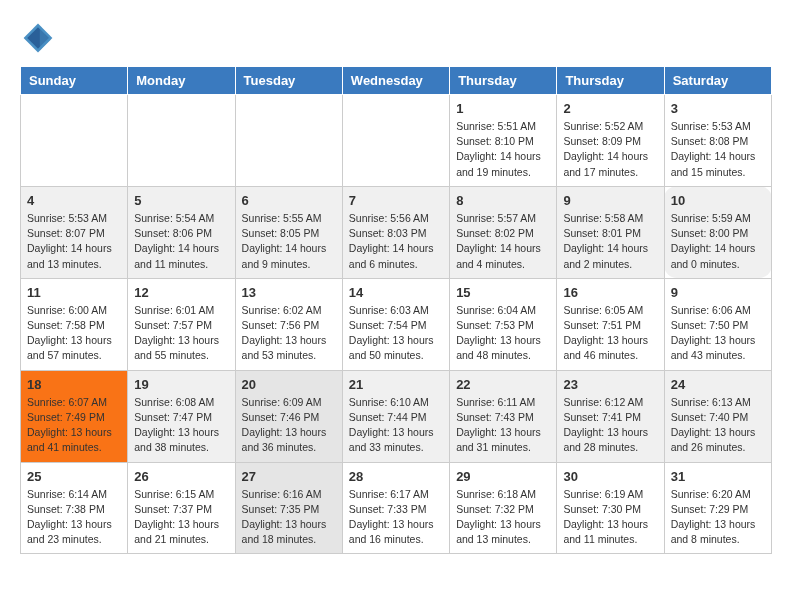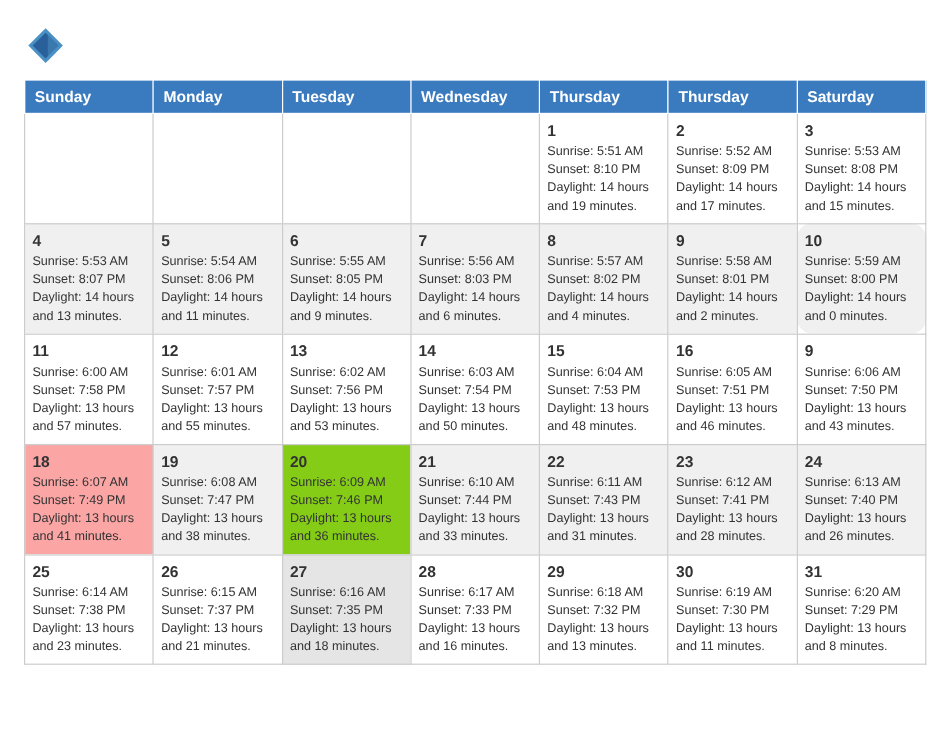--- a/index.html
+++ b/index.html
@@ -245,35 +245,35 @@
         </td>
         <td style="background: rgb(255, 255, 255);">
           <span class="day-number">9</span>
           <div class="cell-content">Sunrise: 6:06 AM
 Sunset: 7:50 PM
 Daylight: 13 hours
 and 43 minutes.</div>
         </td>
       </tr>
       <tr>
-        <td style="background: #fca5a5;">
+        <td style="background: #f97316;">
           <span class="day-number">18</span>
           <div class="cell-content">Sunrise: 6:07 AM
 Sunset: 7:49 PM
 Daylight: 13 hours
 and 41 minutes.</div>
         </td>
         <td style="background: rgb(240, 240, 240);">
           <span class="day-number">19</span>
           <div class="cell-content">Sunrise: 6:08 AM
 Sunset: 7:47 PM
 Daylight: 13 hours
 and 38 minutes.</div>
         </td>
-        <td style="background: #84cc16;">
+        <td style="background: #e5e5e5;">
           <span class="day-number">20</span>
           <div class="cell-content">Sunrise: 6:09 AM
 Sunset: 7:46 PM
 Daylight: 13 hours
 and 36 minutes.</div>
         </td>
         <td style="background: rgb(240, 240, 240);">
           <span class="day-number">21</span>
           <div class="cell-content">Sunrise: 6:10 AM
 Sunset: 7:44 PM

